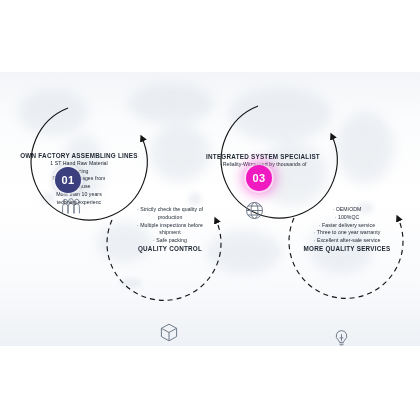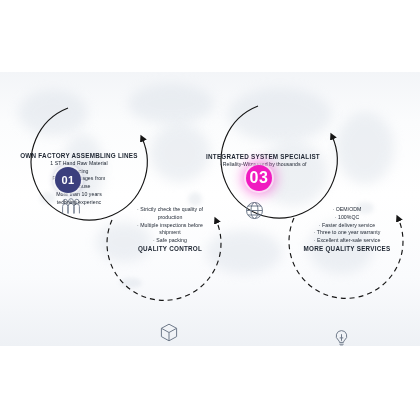--- a/index.html
+++ b/index.html
@@ -26,21 +26,21 @@
   
   .badge{
     position:absolute;border-radius:50%;
     display:flex;align-items:center;justify-content:center;
     color:#ffffff;font-weight:bold;letter-spacing:.5px;
     font-family:"Liberation Sans", sans-serif;
     z-index:6;
   }
   .b01{width:26px;height:26px;left:55px;top:95px;font-size:11px;
        background:#3b3f7d;box-shadow:0 0 0 2px rgba(255,255,255,.65),0 0 7px rgba(59,63,125,.45);}
-  .b03{width:26px;height:26px;left:246px;top:93px;font-size:16px;
+  .b03{width:26px;height:26px;left:246px;top:93px;font-size:11px;
        background:#f01bc0;box-shadow:0 0 0 2px rgba(255,255,255,.5),0 0 12px 4px rgba(244,40,200,.5);}
 
   
   .iconwrap{position:absolute;z-index:5;color:#7a8494;}
   .ic1{left:61px;top:126px;}
   .ic2{left:160px;top:251px;}
   .ic3{left:245px;top:129px;}
   .ic4{left:333px;top:257px;}
 
   

